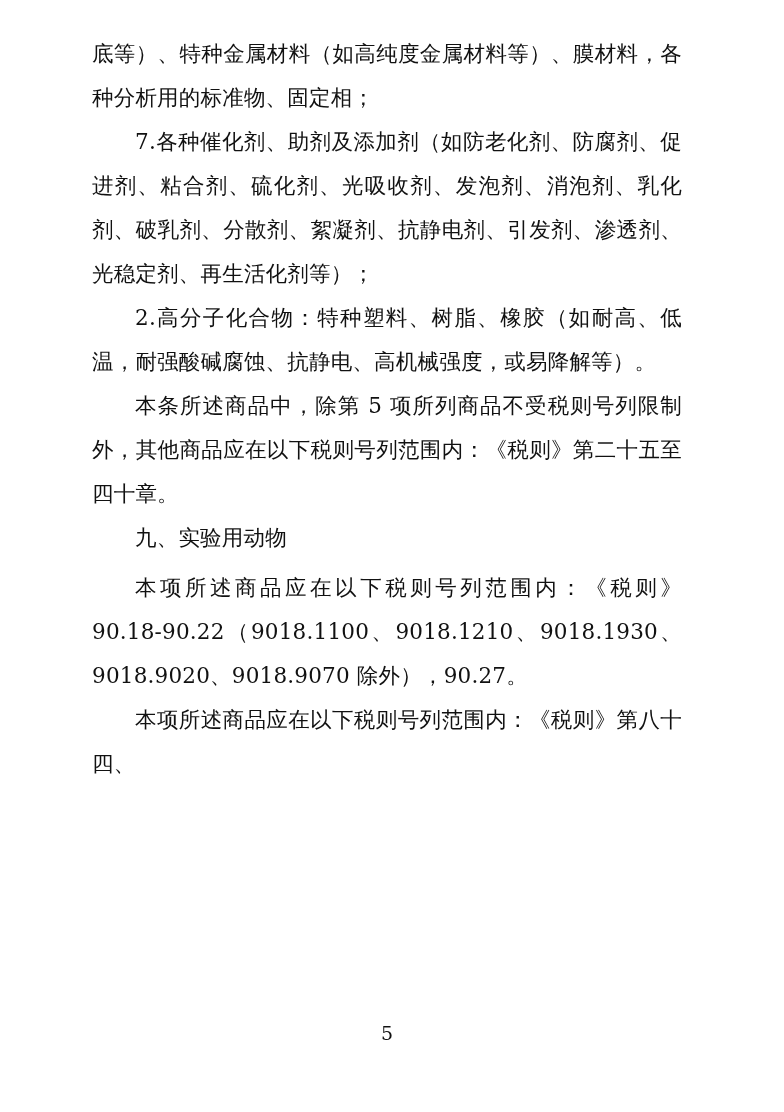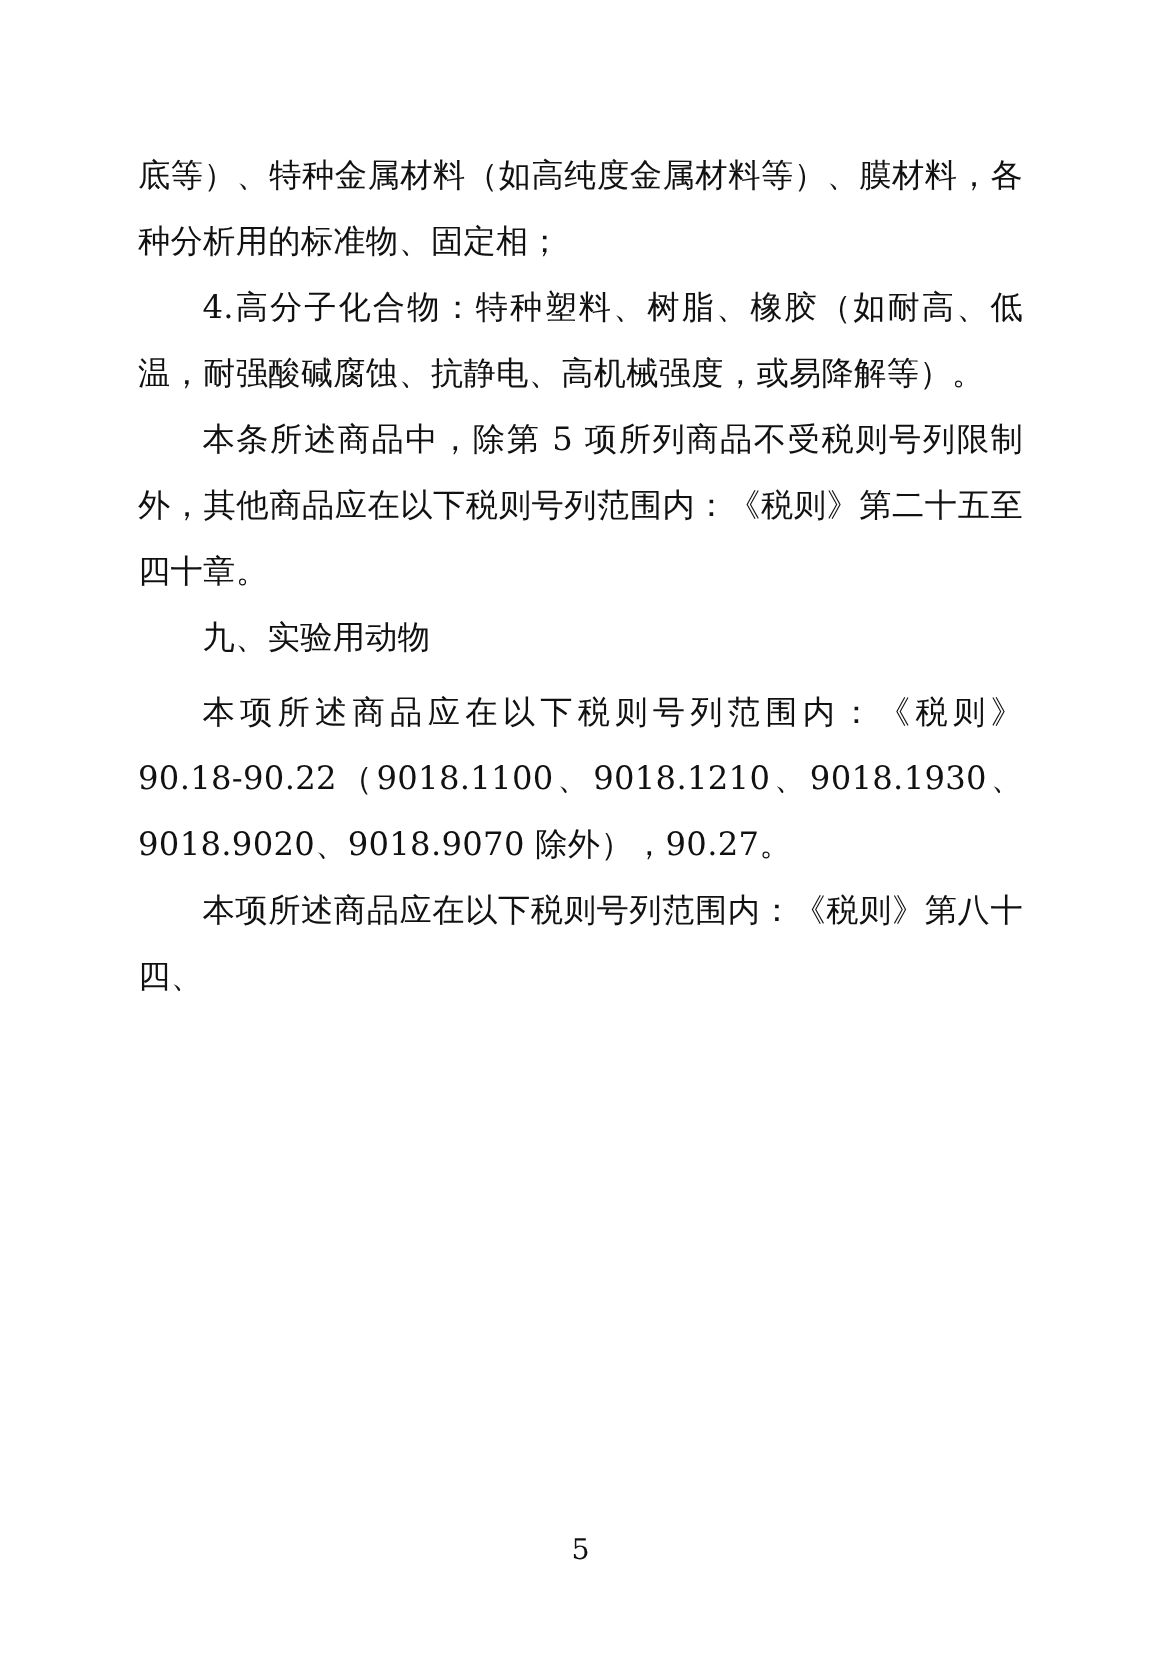--- a/index.html
+++ b/index.html
@@ -12,21 +12,21 @@
     height: 1112px;
     font-family: "DejaVu Serif", "Liberation Serif", serif;
     color: #111111;
     position: relative;
     overflow: hidden;
   }
   .page {
     width: 774px;
     height: 1112px;
     box-sizing: border-box;
-    padding: 96px 92px 40px 92px;
+    padding: 32px 92px 40px 92px;
     position: relative;
   }
   .body-text {
     font-size: 21.5px;
     line-height: 44px;
     text-align: justify;
     text-justify: inter-ideograph;
     letter-spacing: 0.2px;
   }
   p {
@@ -58,21 +58,22 @@
     color: #111111;
   }
 </style>
 </head>
 <body>
 
 <div class="page">
   <div class="body-text">
 
     <p class="noindent">底等）、特种金属材料（如高纯度金属材料等）、膜材料，各种分析用的标准物、固定相；</p>
-    <p class="indent">4.高分子化合物：特种塑料、树脂、橡胶（如耐高、低温，耐强酸碱腐蚀、抗静电、高机械强度，或易降解等）。</p>
+    <p class="indent">7.各种催化剂、助剂及添加剂（如防老化剂、防腐剂、促进剂、粘合剂、硫化剂、光吸收剂、发泡剂、消泡剂、乳化剂、破乳剂、分散剂、絮凝剂、抗静电剂、引发剂、渗透剂、光稳定剂、再生活化剂等）；</p>
+    <p class="indent">2.高分子化合物：特种塑料、树脂、橡胶（如耐高、低温，耐强酸碱腐蚀、抗静电、高机械强度，或易降解等）。</p>
     <p class="indent">本条所述商品中，除第 5 项所列商品不受税则号列限制外，其他商品应在以下税则号列范围内：《税则》第二十五至四十章。</p>
     <p class="heading">九、实验用动物</p>
     <div class="spacer-sm"></div>
     <p class="indent">本项所述商品应在以下税则号列范围内：《税则》90.18-90.22（9018.1100、9018.1210、9018.1930、9018.9020、9018.9070 除外），90.27。</p>
     <p class="indent">本项所述商品应在以下税则号列范围内：《税则》第八十四、</p>
 
   </div>
   <div class="page-number">5</div>
 </div>
 

